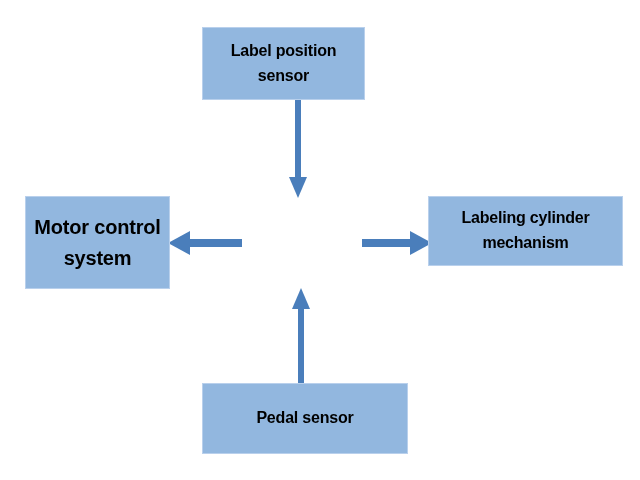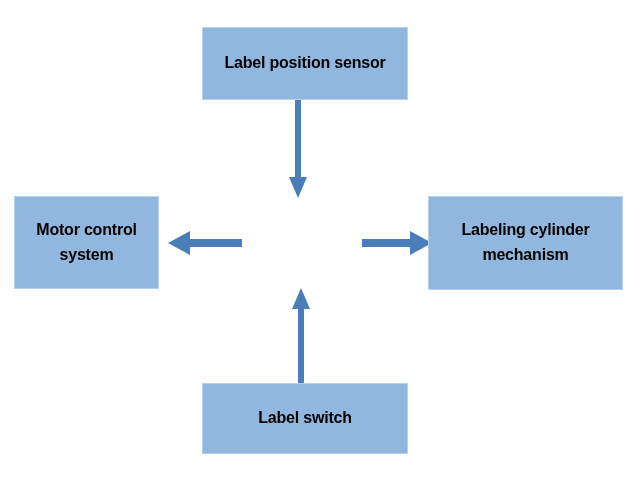--- a/index.html
+++ b/index.html
@@ -33,37 +33,37 @@
     color: #000000;
     font-weight: bold;
     font-family: "Liberation Sans", sans-serif;
     letter-spacing: -0.2px;
     line-height: 1.55;
     z-index: 2;
   }
 
   #node-sensor {
     left: 202px;  top: 27px;
-    width: 206px; height: 73px;
+    width: 163px; height: 73px;
     font-size: 16px;
   }
   #node-motor {
-    left: 14px;   top: 196px;
+    left: 25px;   top: 196px;
     width: 145px; height: 93px;
-    font-size: 16px;
+    font-size: 20px;
     padding: 16px 6px;
   }
   #node-plc {
     left: 240px;  top: 196px;
     width: 124px; height: 94px;
     font-size: 16px;
   }
   #node-cylinder {
     left: 428px;  top: 196px;
-    width: 195px; height: 94px;
+    width: 195px; height: 70px;
     font-size: 16px;
     padding: 0 20px;
   }
   #node-pedal {
     left: 202px;  top: 383px;
     width: 206px; height: 71px;
     font-size: 16px;
   }
 
   .node-label { display: block; white-space: pre-line; }
@@ -127,21 +127,21 @@
 system</span>
   </div>
 
 
   <div class="node" id="node-cylinder">
     <span class="node-label">Labeling cylinder
 mechanism</span>
   </div>
 
   <div class="node" id="node-pedal">
-    <span class="node-label">Label switch</span>
+    <span class="node-label">Pedal sensor</span>
   </div>
 
   <div class="arrow" id="arrow-sensor-plc">
     <div class="shaft"></div>
     <div class="head"></div>
   </div>
 
   <div class="arrow" id="arrow-plc-motor">
     <div class="shaft"></div>
     <div class="head"></div>

